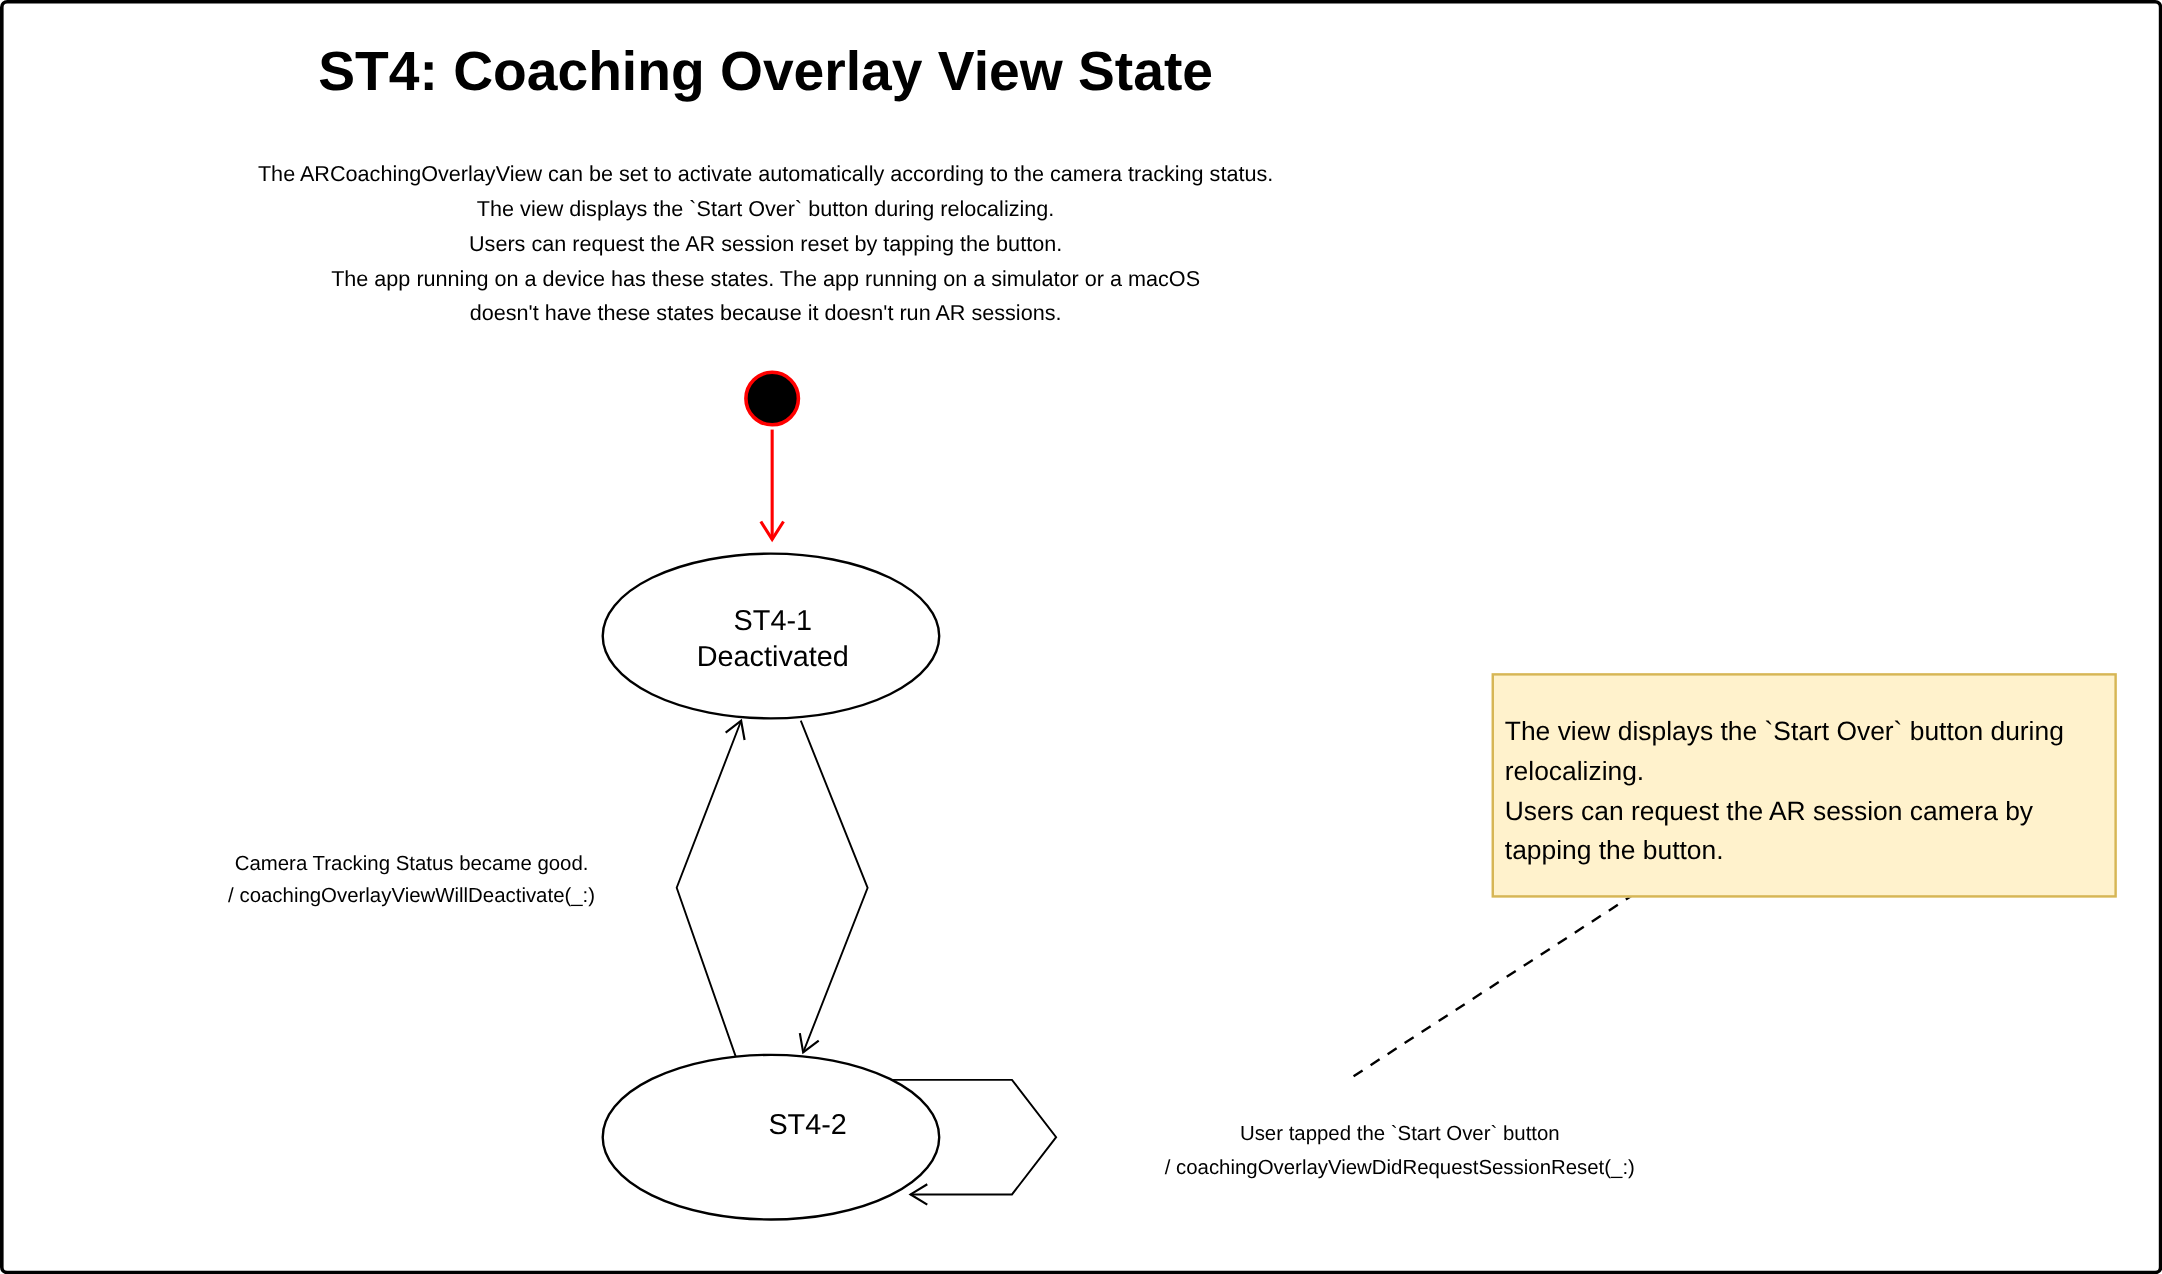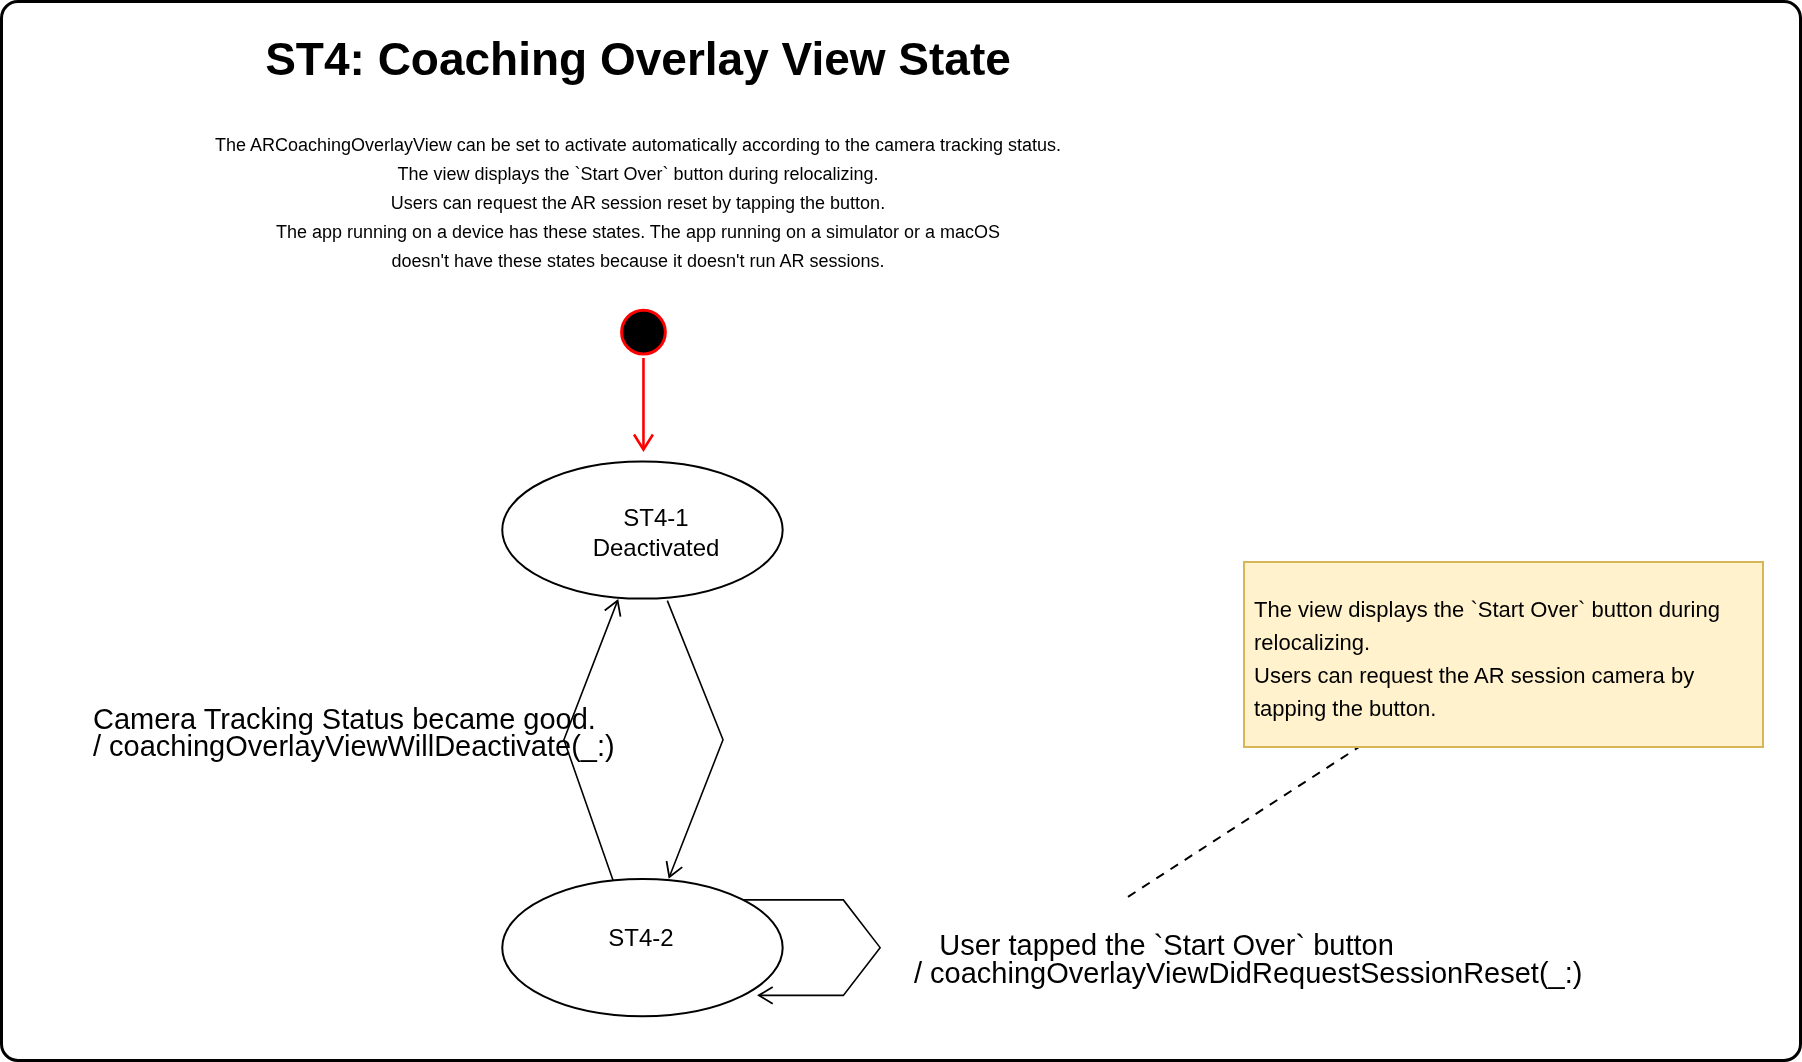--- a/index.html
+++ b/index.html
@@ -1,33 +1,33 @@
 <!DOCTYPE html>
 <html style="--background: #ffffff; --canvas-border: #000000; --diagram-line: #000000; --text: #000000; --accent-red: #ff0000; --note-fill: #fff2cc; --note-border: #d6b656;"><head>
 <meta charset="utf-8">
 <style>
   html,body{margin:0;padding:0;background:#fff;}
   #canvas{
     position:relative;width:1802px;height:1062px;box-sizing:border-box;
     background:var(--background,#ffffff);
-    border:3px solid var(--canvas-border,#000000);border-radius:18px;
+    border:3px solid var(--canvas-border,#000000);border-radius:6px;
     font-family:"Liberation Sans","DejaVu Sans",sans-serif;
     color:var(--text,#000000);overflow:hidden;
   }
   #diagram-svg{position:absolute;left:0;top:0;width:100%;height:100%;}
 
   .hdr{position:absolute;left:60px;top:30px;width:1150px;text-align:center;}
   .hdr h1{font-size:46px;line-height:52px;font-weight:bold;margin:0 0 46px 0;}
   .desc div{font-size:18px;line-height:29px;white-space:nowrap;}
 
-  .state-label{position:absolute;text-align:center;font-size:24px;line-height:30px;margin-left:12px;}
+  .state-label{position:absolute;text-align:center;font-size:24px;line-height:30px;}
   #lbl-st4-1{left:501px;top:500px;width:280px;}
-  #lbl-st4-2{left:486px;top:920px;width:280px;}
+  #lbl-st4-2{left:530px;top:920px;width:280px;}
 
-  .edge-label{position:absolute;text-align:center;font-size:29px;line-height:27px;white-space:nowrap;}
+  .edge-label{position:absolute;text-align:center;font-size:17px;line-height:27px;white-space:nowrap;}
   #lbl-deactivate{left:90px;top:703px;width:500px;}
   #lbl-activate{left:680px;top:703px;width:500px;}
   #lbl-reset{left:911px;top:928px;width:505px;line-height:28px;}
 
   .note{
     position:absolute;left:1240px;top:558px;width:521px;height:187px;box-sizing:border-box;
     background:var(--note-fill,#fff2cc);border:2px solid var(--note-border,#d6b656);
     padding:30px 13px 0 9px;font-size:22px;line-height:33px;white-space:nowrap;
   }
 

